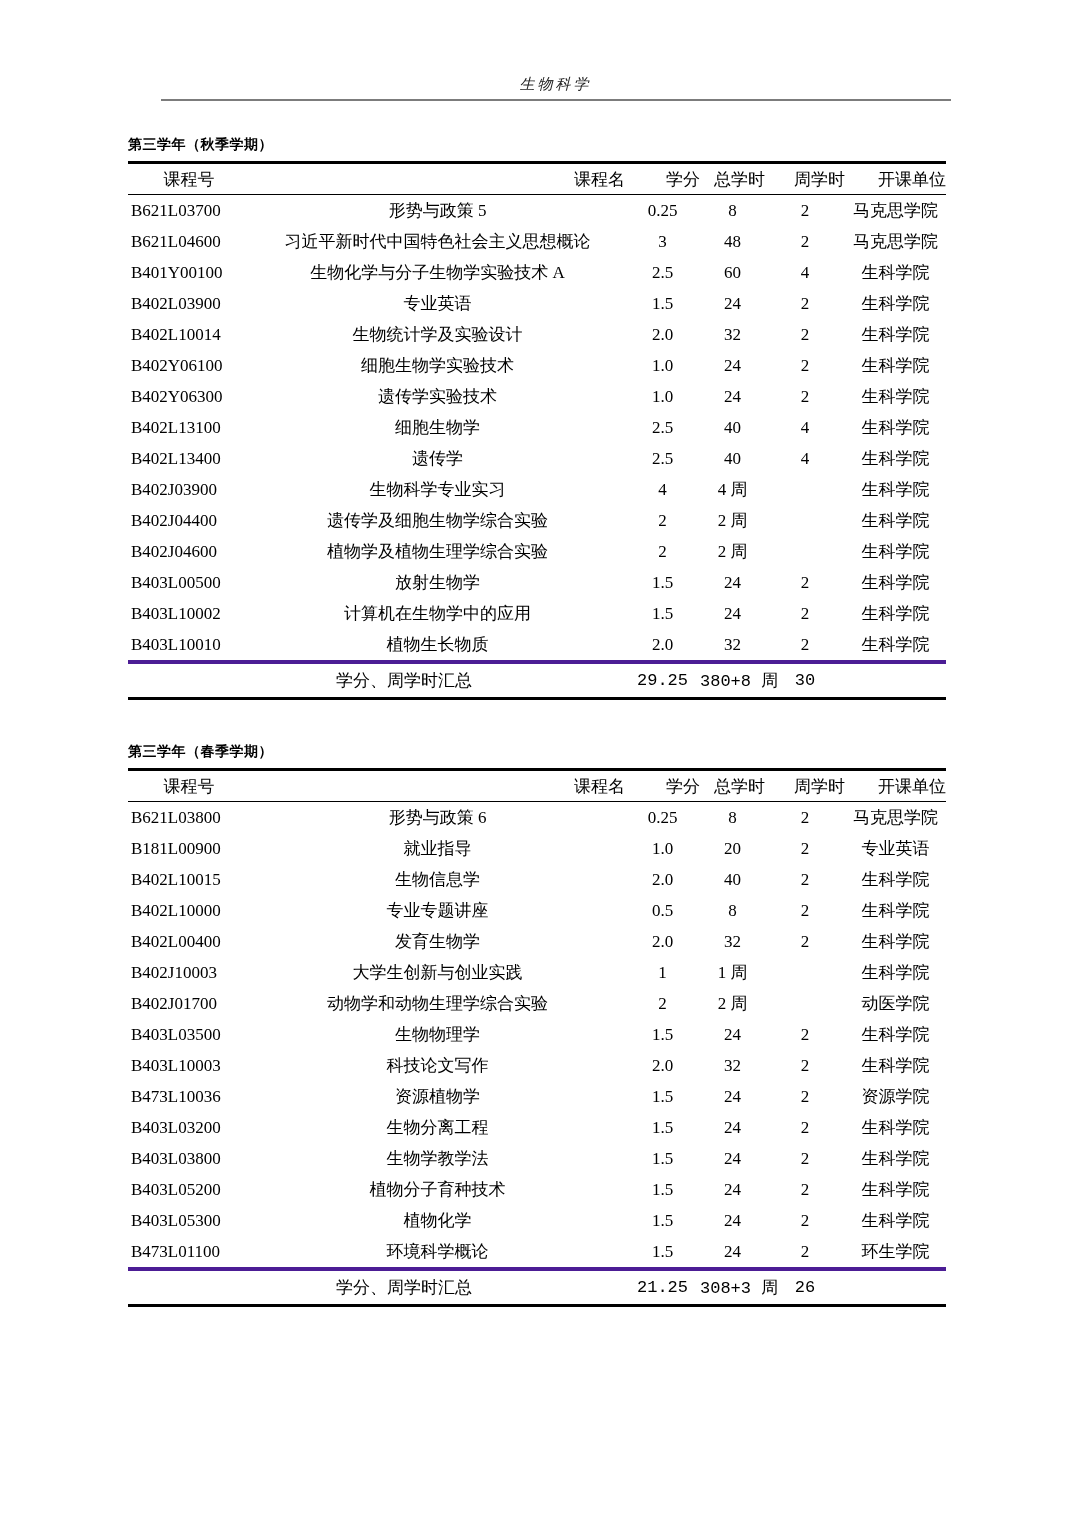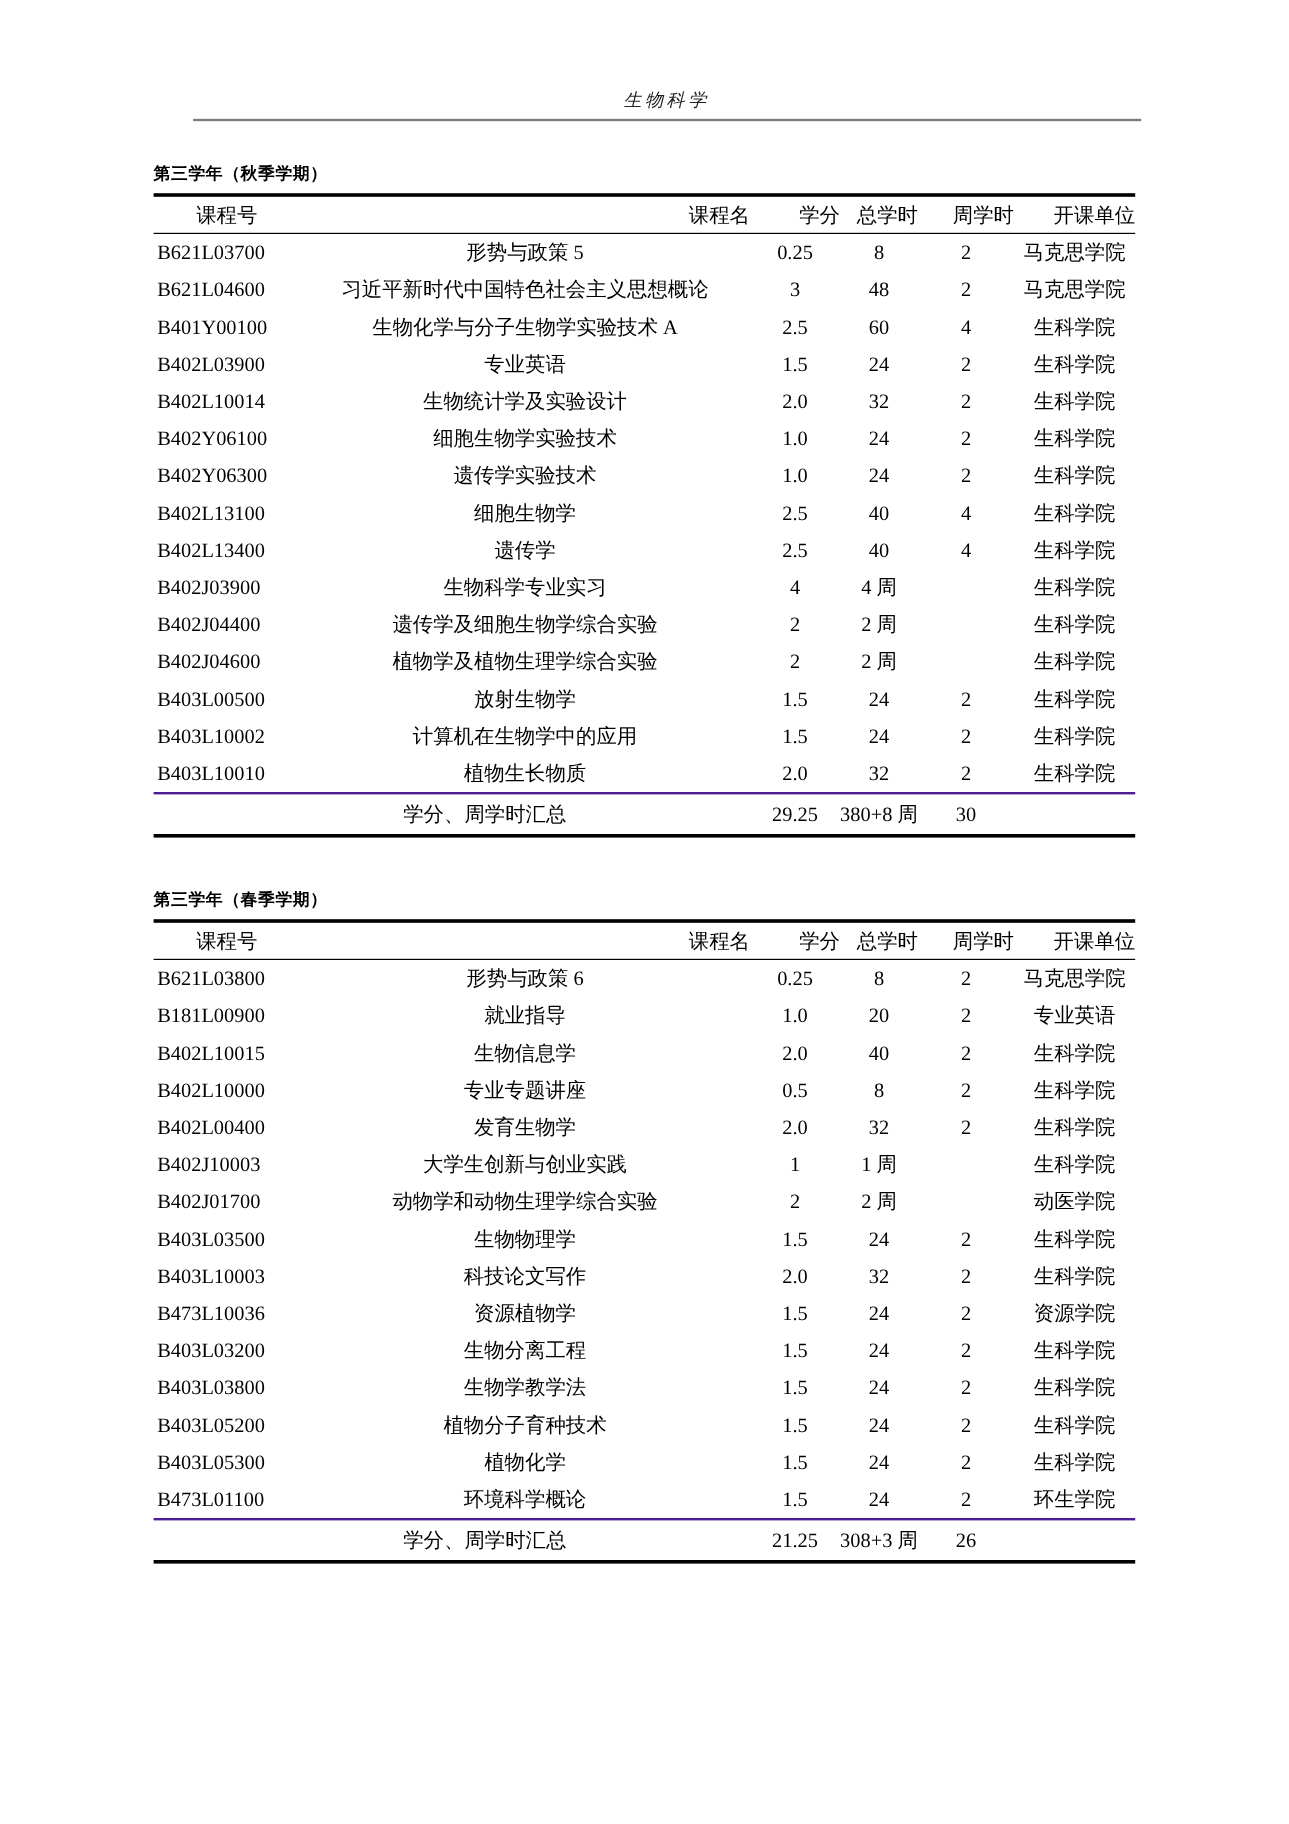--- a/index.html
+++ b/index.html
@@ -31,21 +31,21 @@
   .course-table th{
     font-weight:normal;text-align:right;height:30px;padding:0;
     border-bottom:1px solid #000;white-space:nowrap;
   }
   .course-table td{
     text-align:center;height:31px;padding:0;vertical-align:middle;white-space:nowrap;
   }
   .course-table th.col-code{text-align:center;}
   .course-table td.col-code{text-align:left;padding-left:3px;}
   .course-table tfoot td{
-    border-top:2px solid #4c1d95;height:33px;
+    border-top:4px solid #4c1d95;height:33px;font-family:Liberation Mono, monospace;
   }
   .course-table tfoot td.summary-label{text-align:center;padding-left:55px;}
 </style>
 </head>
 <body>
 
 <div class="page">
 
   <div class="running-title">生物科学</div>
   <div class="header-rule"></div>

